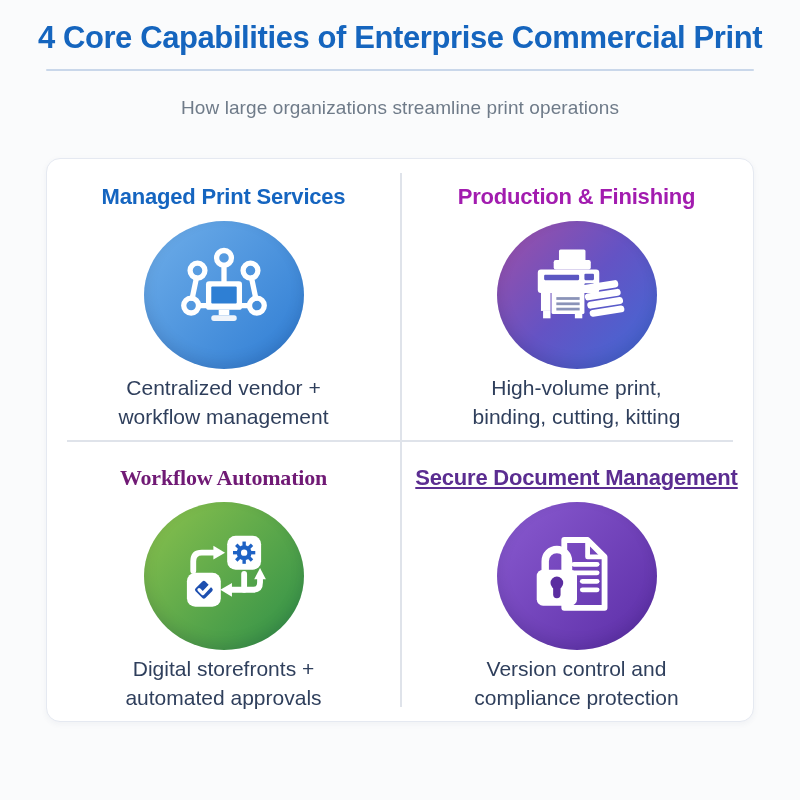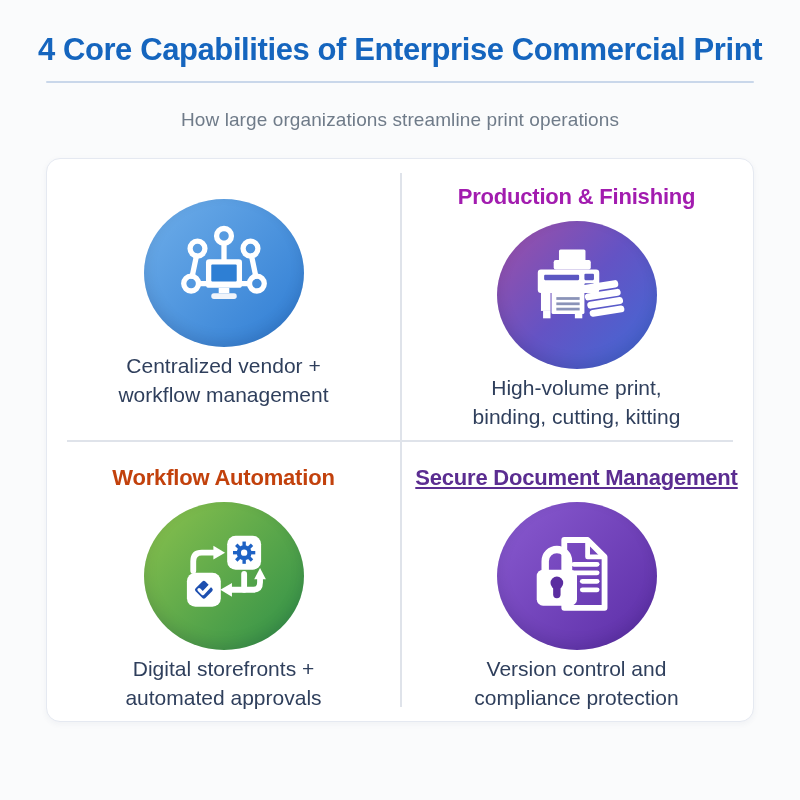--- a/index.html
+++ b/index.html
@@ -5,21 +5,21 @@
   * { margin:0; padding:0; box-sizing:border-box; }
   html,body { width:800px; height:800px; }
   body {
     font-family:"Liberation Sans", sans-serif;
     background:var(--page-bg,#FAFBFC);
     overflow:hidden;
   }
   .page { width:800px; height:800px; position:relative; }
 
   
-  .header { padding-top:32px; text-align:center; }
+  .header { padding-top:20px; text-align:center; }
   .title { font-size:31px; letter-spacing:-0.4px; color:var(--title-blue,#1565BE); line-height:1.15; white-space:nowrap; }
   .title .t1 { font-weight:800; }
   .title .t2 { font-weight:700; }
   .title-rule { height:2px; background:var(--rule-blue,#C9D7EA); margin:13px 46px 0 46px; border-radius:1px; }
   .subtitle { margin-top:26px; font-size:19px; color:var(--subtitle-gray,#6F7B89); letter-spacing:0.1px; }
 
   
   .card {
     position:absolute; left:46px; top:158px; width:708px; height:564px;
     background:var(--card-bg,#FFFFFF);
@@ -50,20 +50,21 @@
   <div class="header">
     <h1 class="title"><span class="t1">4 Core Capabilities</span><span class="t2"> of Enterprise Commercial Print</span></h1>
     <div class="title-rule"></div>
     <p class="subtitle">How large organizations streamline print operations</p>
   </div>
 
   <div class="card">
     <div class="grid">
 
       <div class="quad">
+        <h2 class="q-title" style="color: rgb(21, 101, 192);">Managed Print Services</h2>
         <div class="q-circle" style="background: linear-gradient(133deg, rgb(111, 174, 233), rgb(46, 124, 211));">
           <svg class="icon-svg" width="106" height="106" viewBox="0 0 100 100">
             <g stroke="#FFFFFF" stroke-width="5" fill="none" stroke-linecap="round">
               <line x1="50" y1="22" x2="50" y2="37"></line>
               <line x1="24" y1="34" x2="20" y2="53"></line>
               <line x1="76" y1="34" x2="80" y2="53"></line>
               <line x1="26" y1="60" x2="34" y2="60"></line>
               <line x1="74" y1="60" x2="66" y2="60"></line>
             </g>
             <circle cx="50" cy="15" r="7" fill="none" stroke="#FFFFFF" stroke-width="5"></circle>
@@ -109,21 +110,21 @@
             </g>
           </svg>
         </div>
         <p class="q-desc">
           <span>High-volume print,</span>
           <span>binding, cutting, kitting</span>
         </p>
       </div>
 
       <div class="quad">
-        <h2 class="q-title" style="color: #c2410c;">Workflow Automation</h2>
+        <h2 class="q-title" style="color: #701a75; font-family: Liberation Serif, serif;">Workflow Automation</h2>
         <div class="q-circle" style="background: linear-gradient(133deg, rgb(140, 194, 77), rgb(46, 143, 72));">
           <svg class="icon-svg" width="106" height="106" viewBox="0 0 100 100">
             <g stroke="#FFFFFF" stroke-width="5.5" fill="none" stroke-linecap="round" stroke-linejoin="round">
               <path d="M21 45 V36 Q21 28 29 28 H40"></path>
               <path d="M69 48 V63 H57"></path>
               <path d="M69 63 H78 Q84 63 84 56 V53"></path>
             </g>
             <polygon points="40,21.5 51,28 40,34.5" fill="#FFFFFF"></polygon>
             <polygon points="57.5,56.5 46.5,63 57.5,69.5" fill="#FFFFFF"></polygon>
             <polygon points="78.5,53 89.5,53 84,42.5" fill="#FFFFFF"></polygon>

